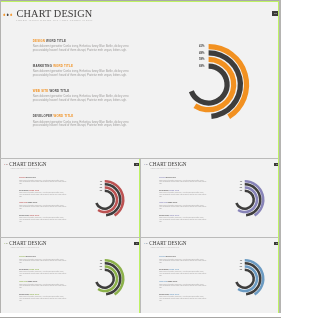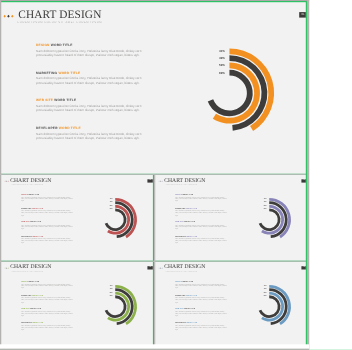--- a/index.html
+++ b/index.html
@@ -1,21 +1,21 @@
 <!DOCTYPE html>
 <html><head>
 <meta charset="utf-8">
 <title>Chart Design Slides</title>
 <style>
   html,body{margin:0;padding:0;}
   body{
     width:281px;height:318px;background:#ffffff;overflow:hidden;
     font-family:"Liberation Sans",sans-serif;
   }
-  .page{position:relative;width:281px;height:318px;background:#22c55e;}
+  .page{position:relative;width:281px;height:318px;background:#bef264;}
 
   
   .slide{position:absolute;background:#f2f2f2;overflow:hidden;}
   .slide.big{left:1px;top:2px;width:277px;height:156px;}
   .slide.q1{left:1px;top:159px;width:138px;height:78px;}
   .slide.q2{left:141px;top:159px;width:137px;height:78px;}
   .slide.q3{left:1px;top:238px;width:138px;height:75.5px;}
   .slide.q4{left:141px;top:238px;width:137px;height:75.5px;}
 
   

